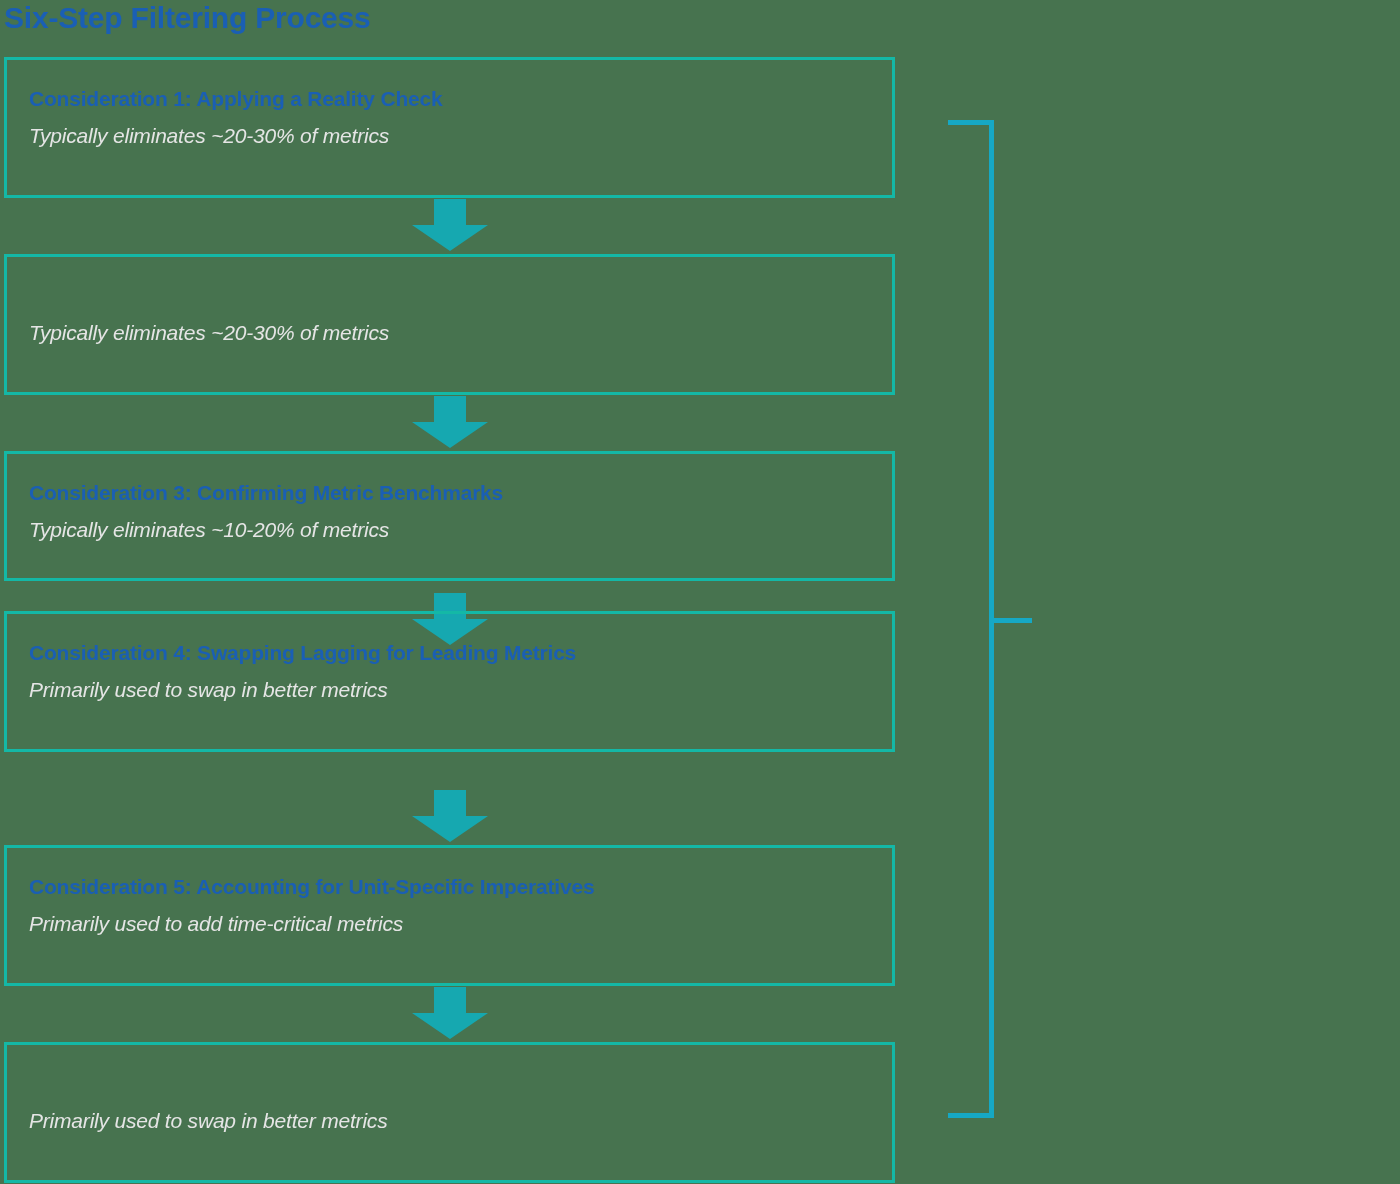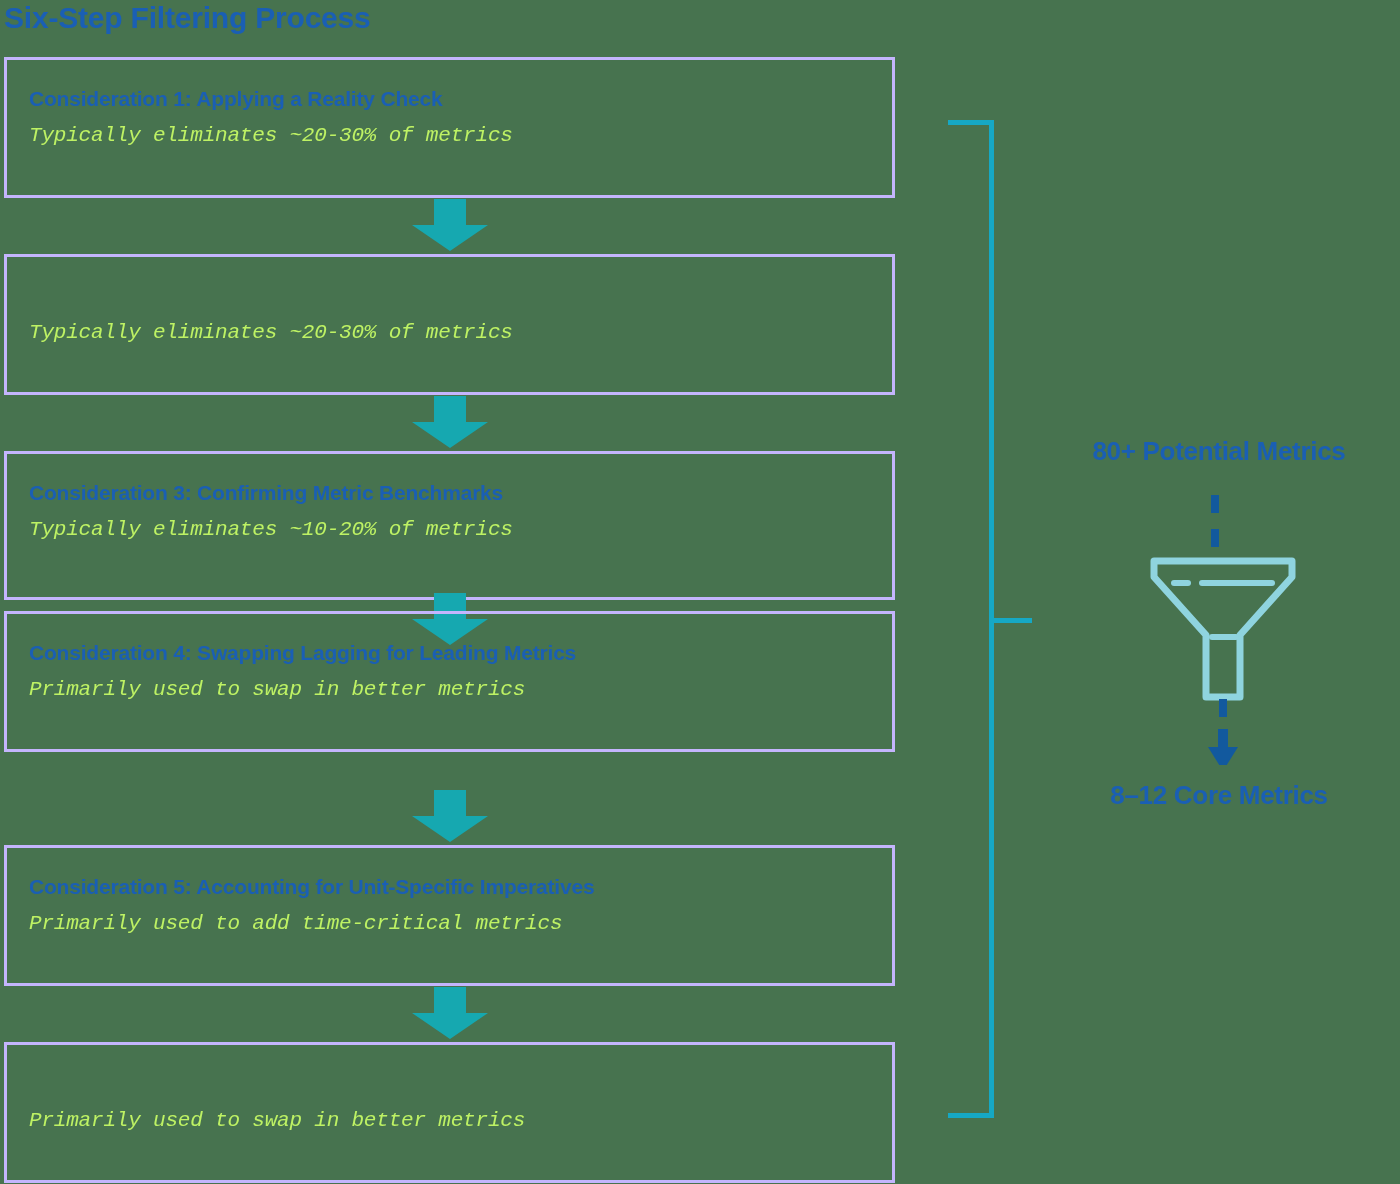--- a/index.html
+++ b/index.html
@@ -31,45 +31,44 @@
     letter-spacing: -0.2px;
     line-height: 40px;
     white-space: nowrap;
   }
 
   
   .step-box {
     position: absolute;
     left: 4px;
     width: 891px;
-    border: 3px solid #c4b5fd;
+    border: 3px solid #14b8a6;
     box-sizing: border-box;
     background: transparent;
   }
   .step-title {
     position: absolute;
     left: 22px;
     top: 27px;
     font-size: 21px;
     font-weight: bold;
     color: #1a5fb4;
     letter-spacing: -0.2px;
     white-space: nowrap;
   }
   .step-sub {
     position: absolute;
     left: 22px;
     top: 64px;
     font-size: 21px;
     font-style: italic;
     font-weight: 500;
-    color: #bef264;
+    color: #e5e5e5;
     letter-spacing: -0.2px;
     white-space: nowrap;
-    font-family: Liberation Mono, monospace;
   }
 
   
   .flow-arrow {
     position: absolute;
     width: 76px;
     height: 52px;
   }
   .flow-arrow .shaft {
     position: absolute;
@@ -188,21 +187,21 @@
   </div>
 
   <div class="step-box" style="top:254px;height:141px;">
     <div class="step-sub">Typically eliminates ~20-30% of metrics</div>
   </div>
   <div class="flow-arrow" style="left:412px;top:396px;">
     <div class="shaft"></div>
     <div class="head"></div>
   </div>
 
-  <div class="step-box" style="top:451px;height:149px;">
+  <div class="step-box" style="top:451px;height:130px;">
     <div class="step-title">Consideration 3: Confirming Metric Benchmarks</div>
     <div class="step-sub">Typically eliminates ~10-20% of metrics</div>
   </div>
   <div class="flow-arrow" style="left:412px;top:593px;">
     <div class="shaft"></div>
     <div class="head"></div>
   </div>
 
   <div class="step-box" style="top:611px;height:141px;">
     <div class="step-title">Consideration 4: Swapping Lagging for Leading Metrics</div>
@@ -226,34 +225,14 @@
     <div class="step-sub">Primarily used to swap in better metrics</div>
   </div>
 
   <div id="bracket">
     <div class="b-top"></div>
     <div class="b-vert"></div>
     <div class="b-bot"></div>
     <div class="b-mid"></div>
   </div>
 
-  <div id="funnel-panel">
-    <div id="label-top">80+ Potential Metrics</div>
-
-    <svg id="funnel-graphic" viewBox="0 0 180 280" xmlns="http://www.w3.org/2000/svg">
-
-      <line x1="75" y1="10" x2="75" y2="70" stroke="#12599e" stroke-width="8" stroke-dasharray="18,16" stroke-linecap="butt"></line>
-
-      <path d="M 14 76 L 152 76 L 152 92 L 100 150 L 100 212 L 66 212 L 66 150 L 14 92 Z" fill="none" stroke="#8fd4df" stroke-width="7" stroke-linejoin="round"></path>
-
-      <line x1="34" y1="98" x2="48" y2="98" stroke="#8fd4df" stroke-width="6" stroke-linecap="round"></line>
-      <line x1="62" y1="98" x2="132" y2="98" stroke="#8fd4df" stroke-width="6" stroke-linecap="round"></line>
-      <line x1="72" y1="152" x2="96" y2="152" stroke="#8fd4df" stroke-width="6" stroke-linecap="round"></line>
-
-      <line x1="83" y1="214" x2="83" y2="232" stroke="#12599e" stroke-width="8"></line>
-      <line x1="83" y1="244" x2="83" y2="268" stroke="#12599e" stroke-width="10"></line>
-      <polygon points="68,262 98,262 83,286" fill="#12599e"></polygon>
-    </svg>
-
-    <div id="label-bottom">8–12 Core Metrics</div>
-  </div>
 
 </div>
 
 </body></html>

